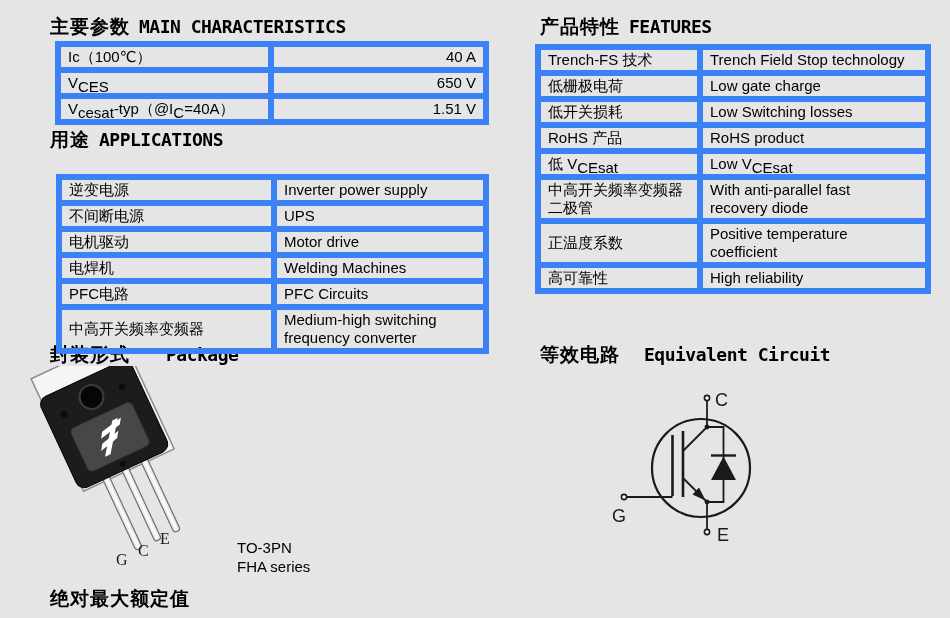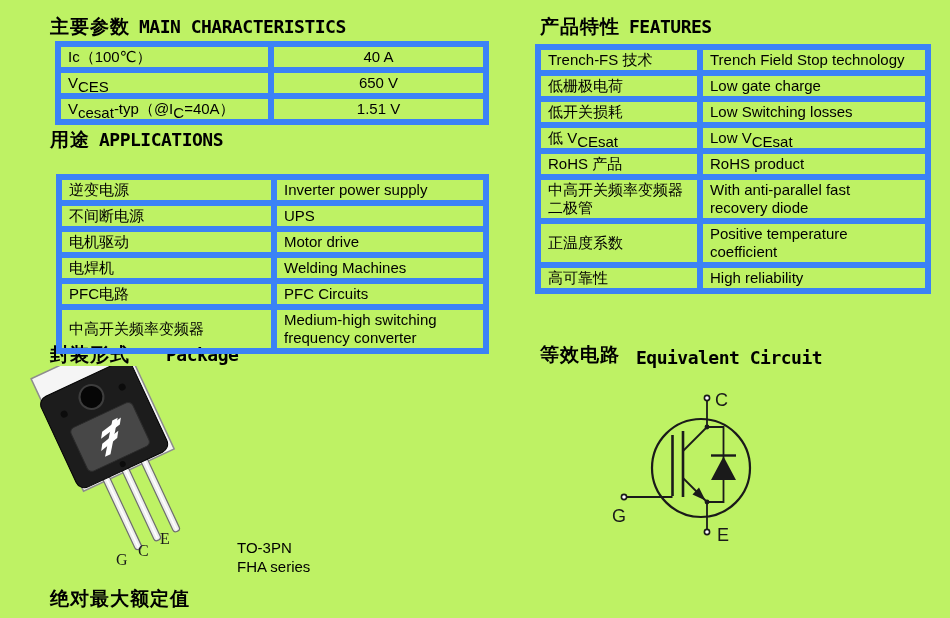--- a/index.html
+++ b/index.html
@@ -1,17 +1,17 @@
 <!DOCTYPE html>
 <html><head>
 <meta charset="utf-8">
 <style>
   html,body { margin:0; padding:0; background:#fff; }
   #page {
-    position:relative; width:950px; height:618px; background:#bef264;
+    position:relative; width:950px; height:618px; background:#e5e5e5;
     font-family:"Liberation Sans","DejaVu Sans",sans-serif; color:#000;
     overflow:hidden;
   }
   .heading {
     position:absolute; display:flex; align-items:baseline; gap:9px;
     white-space:nowrap;
   }
   .h-zh {
     font-family:"Liberation Sans","DejaVu Sans",sans-serif;
     font-weight:700; font-size:19px; letter-spacing:1px;
@@ -21,21 +21,21 @@
     font-weight:700; font-size:18px; letter-spacing:-0.5px;
   }
   table { border-collapse:collapse; position:absolute; table-layout:fixed; }
   td {
     border:6px solid #3b82f6; font-size:15px; line-height:18px;
     padding:1px 7px; vertical-align:middle; color:#000;
     overflow:hidden;
   }
   td .wrap { white-space:pre-line; }
   sub { font-size:15px; line-height:0; }
-  .val { text-align:center; }
+  .val { text-align:right; }
   .pin-label {
     position:absolute; font-family:"Liberation Serif","DejaVu Serif",serif;
     font-size:16px; color:#1a1a1a;
   }
   .pkg-caption {
     position:absolute; left:237px; top:538px; font-size:15px; line-height:19px;
   }
   .pkg-caption span { display:block; }
   svg text {
     font-family:"Liberation Sans","DejaVu Sans",sans-serif;
@@ -60,21 +60,21 @@
   <div class="heading" style="left:50px; top:127px;">
     <span class="h-zh">用途</span>
     <span class="h-en">APPLICATIONS</span>
   </div>
 
   <div class="heading" style="left:50px; top:342px;gap:36px;">
     <span class="h-zh">封装形式</span>
     <span class="h-en">Package</span>
   </div>
 
-  <div class="heading" style="left:540px; top:342px; gap:16px;align-items:flex-end;">
+  <div class="heading" style="left:540px; top:342px; gap:24px;">
     <span class="h-zh">等效电路</span>
     <span class="h-en">Equivalent Circuit</span>
   </div>
 
   <div class="heading" style="left:50px; top:586px;">
     <span class="h-zh">绝对最大额定值</span>
   </div>
 
   <table style="left:55px; top:41px; width:428px;">
     <colgroup>
@@ -143,26 +143,26 @@
     </tr>
     <tr style="height:22px">
       <td><span class="wrap">低栅极电荷</span><sub></sub></td>
       <td><span class="wrap">Low gate charge</span><sub></sub></td>
     </tr>
     <tr style="height:22px">
       <td><span class="wrap">低开关损耗</span><sub></sub></td>
       <td><span class="wrap">Low Switching losses</span><sub></sub></td>
     </tr>
     <tr style="height:22px">
+      <td><span class="wrap">RoHS 产品</span><sub></sub></td>
+      <td><span class="wrap">RoHS product</span><sub></sub></td>
+    </tr>
+    <tr style="height:22px">
       <td><span class="wrap">低 V</span><sub>CEsat</sub></td>
       <td><span class="wrap">Low V</span><sub>CEsat</sub></td>
-    </tr>
-    <tr style="height:22px">
-      <td><span class="wrap">RoHS 产品</span><sub></sub></td>
-      <td><span class="wrap">RoHS product</span><sub></sub></td>
     </tr>
     <tr style="height:38px">
       <td><span class="wrap">中高开关频率变频器
 二极管</span><sub></sub></td>
       <td><span class="wrap">With anti-parallel fast
 recovery diode</span><sub></sub></td>
     </tr>
     <tr style="height:38px">
       <td><span class="wrap">正温度系数</span><sub></sub></td>
       <td><span class="wrap">Positive temperature

